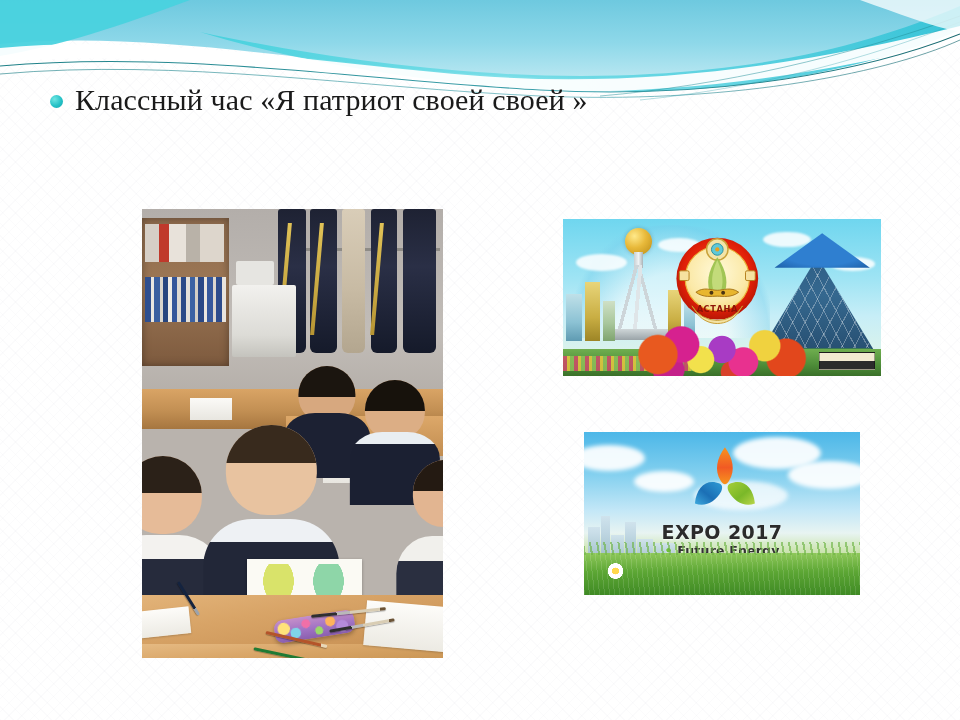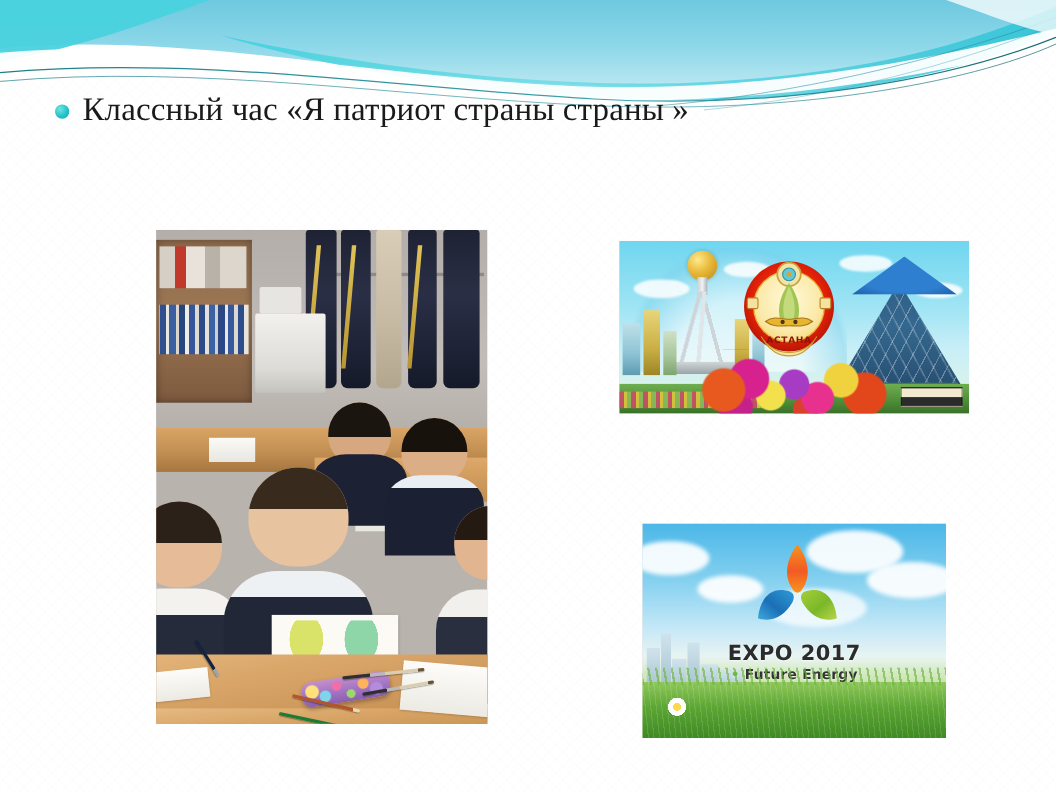--- a/index.html
+++ b/index.html
@@ -367,22 +367,21 @@
     background: linear-gradient(180deg,#f2ead0 0 48%, #2b2b2b 48% 100%);
     border:1px solid rgba(0,0,0,.35);
     font-size:3px; overflow:hidden;
   }
 
   
   #photo-expo {
     left: 584px;
     top: 432px;
     width: 276px;
-    height: 195px;
-    margin-top: 44px;
+    height: 163px;
   }
   .expo-sky {
     position:absolute; inset:0;
     background: linear-gradient(180deg,#4cb7e8 0%, #83d0ef 26%, #c3e7f7 48%, #e8f4f2 62%, #cfe6b6 72%, #8cc35f 100%);
   }
   .expo-cloud {
     position:absolute; border-radius:50%;
     background: rgba(255,255,255,.92);
     filter: blur(2px);
   }
@@ -471,21 +470,21 @@
       <path d="M0,74 C180,58 360,88 540,96 C720,104 880,76 960,40" fill="none" stroke="url(#gThin)" stroke-width="0.8" opacity="0.8"></path>
       <path d="M600,96 C720,86 850,56 960,16" fill="none" stroke="#1F8C96" stroke-width="0.7" opacity="0.7"></path>
       <path d="M640,100 C760,88 870,58 960,22" fill="none" stroke="#2FA0AA" stroke-width="0.6" opacity="0.6"></path>
 
       <path d="M860,0 C900,14 930,26 960,32 L960,0 Z" fill="#FFFFFF" opacity="0.75"></path>
     </svg>
   </div>
 
   <div class="title-row">
     <span class="bullet-dot"></span>
-    <span class="title-text">Классный  час  «Я патриот страны страны »</span>
+    <span class="title-text">Классный  час  «Я патриот своей своей »</span>
   </div>
 
   <div class="picture" id="photo-classroom">
     <div class="cls-scene">
       <div class="cls-wall"></div>
 
       <div class="cls-bookcase">
         <div class="cls-shelf-papers"></div>
         <div class="cls-shelf-binders"></div>
         <div class="cls-shelf-books"></div>

